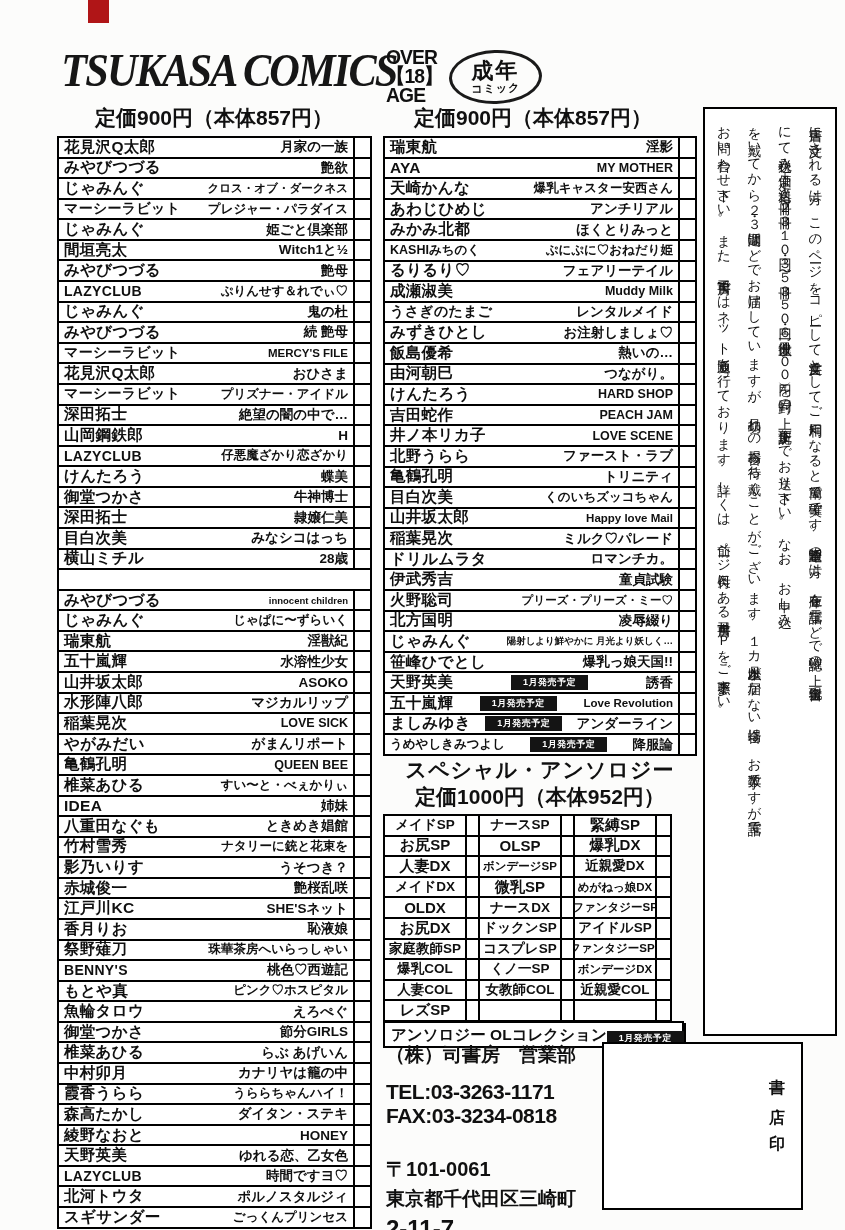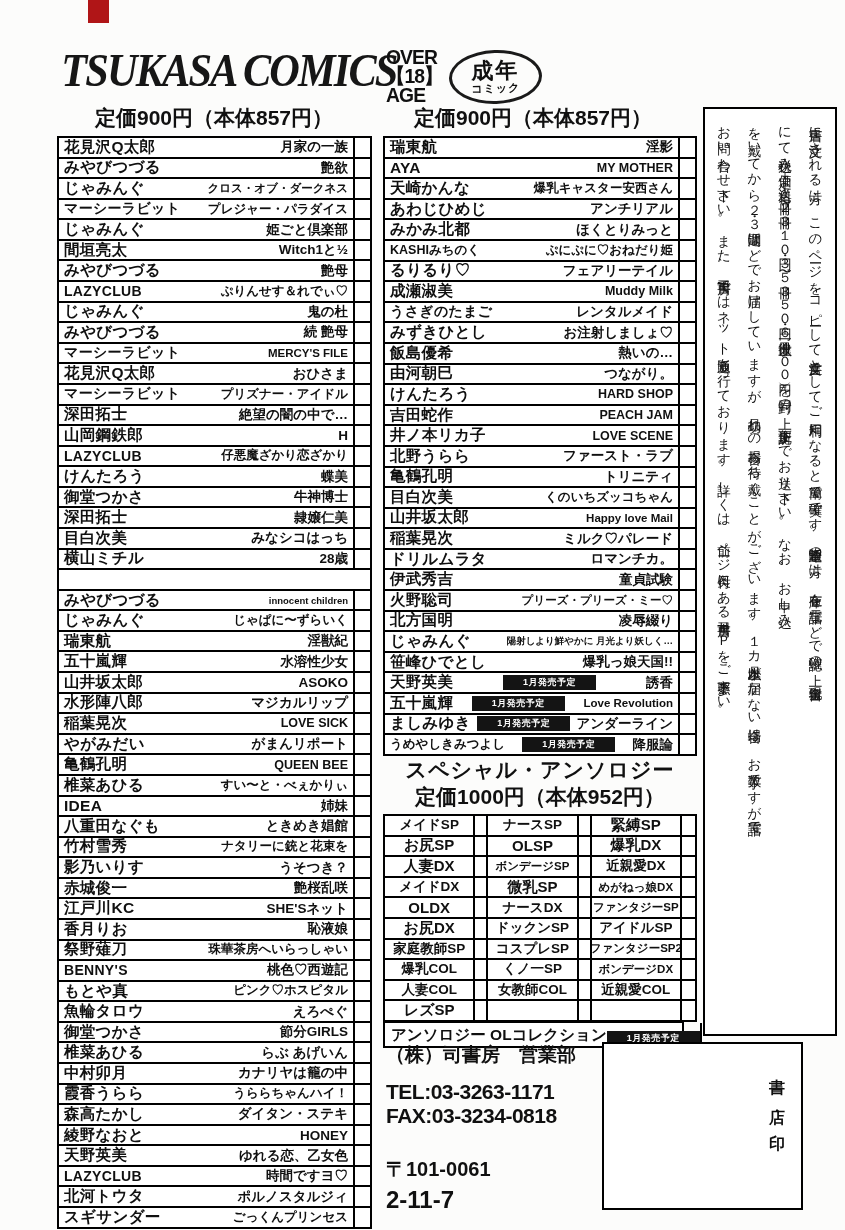--- a/index.html
+++ b/index.html
@@ -32,28 +32,28 @@
   .t-row { flex:1 1 0; min-height:0; display:flex; align-items:stretch; border-bottom:2px solid #000; overflow:hidden; }
   .t-row:last-child { border-bottom:none; }
   .t-main { flex:1 1 0; display:flex; align-items:center; justify-content:space-between;
             padding:0 5px; border-right:2px solid #000; overflow:hidden; white-space:nowrap; }
   .t-check { width:15px; flex:0 0 15px; }
   .author { font-weight:800; font-size:15.5px; letter-spacing:0.3px; }
   .a-s { font-size:14px; } .a-xs { font-size:12.5px; letter-spacing:0; }
   .title { font-weight:700; font-size:13.5px; }
   .t-m { font-size:12.5px; } .t-s { font-size:11.5px; } .t-xs { font-size:9.5px; }
   .badge { background:#141414; color:#fff; font-size:9px; font-weight:700; line-height:11px;
-           padding:2px 20px; white-space:nowrap; letter-spacing:0.5px; }
+           padding:2px 12px; white-space:nowrap; letter-spacing:0.5px; }
 
   .sp-title { position:absolute; left:383px; top:756px; width:314px; text-align:center;
               font-weight:800; font-size:21px; letter-spacing:1px; white-space:nowrap; }
   .sp-price { position:absolute; left:383px; top:783px; width:314px; text-align:center;
               font-weight:800; font-size:21px; white-space:nowrap; }
 
-  .sp-grid { position:absolute; left:383px; top:814px; width:314px; height:208px;
+  .sp-grid { position:absolute; left:383px; top:814px; width:289px; height:208px;
              border:2.5px solid #000; display:flex; flex-direction:column; background:#fff; }
   .g-row { flex:1 1 0; min-height:0; display:flex; border-bottom:2px solid #000; }
   .g-row:last-child { border-bottom:none; }
   .g-label { flex:1 1 0; display:flex; align-items:center; justify-content:center;
              font-weight:800; font-size:15px; border-right:2px solid #000; overflow:hidden; white-space:nowrap; }
   .g-m { font-size:13.5px; } .g-s { font-size:11.5px; }
   .g-check { flex:0 0 13px; border-right:2px solid #000; }
   .g-check:last-child { border-right:none; }
 
   .ol-row { position:absolute; left:383px; top:1021px; width:301px; height:27px;
@@ -778,20 +778,21 @@
     <div class="ol-label">アンソロジー OLコレクション</div>
     <span class="badge">1月発売予定</span>
     <div class="t-check"></div>
   </div>
 
   <div class="publisher">
     <div class="pub-company">（株）司書房　営業部</div>
     <div class="pub-tel">TEL:03-3263-1171</div>
     <div class="pub-fax">FAX:03-3234-0818</div>
     <div class="pub-postal">〒101-0061</div>
+    <div class="pub-addr1">東京都千代田区三崎町</div>
     <div class="pub-addr2">2-11-7</div>
     <div class="pub-addr3">トーエンビル1階</div>
   </div>
 
   <div class="stamp-box">
     <div class="stamp-label">書店印</div>
   </div>
 
   <div class="note-strip" id="note-strip">
       <div class="note-col">書店に注文される方は、このページをコピーして注文書としてご利用になると簡単で確実です。通販希望の方は、在庫を電話などで確認の上、現金書留</div>

